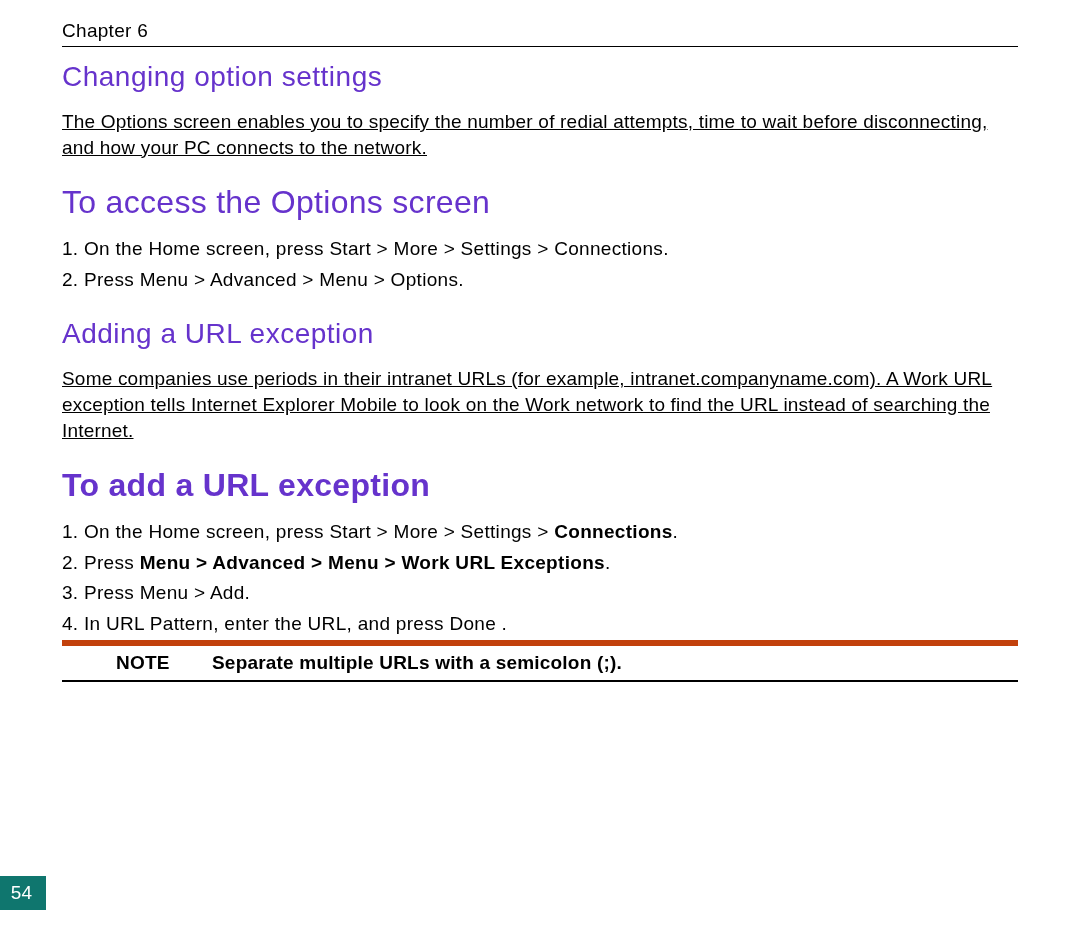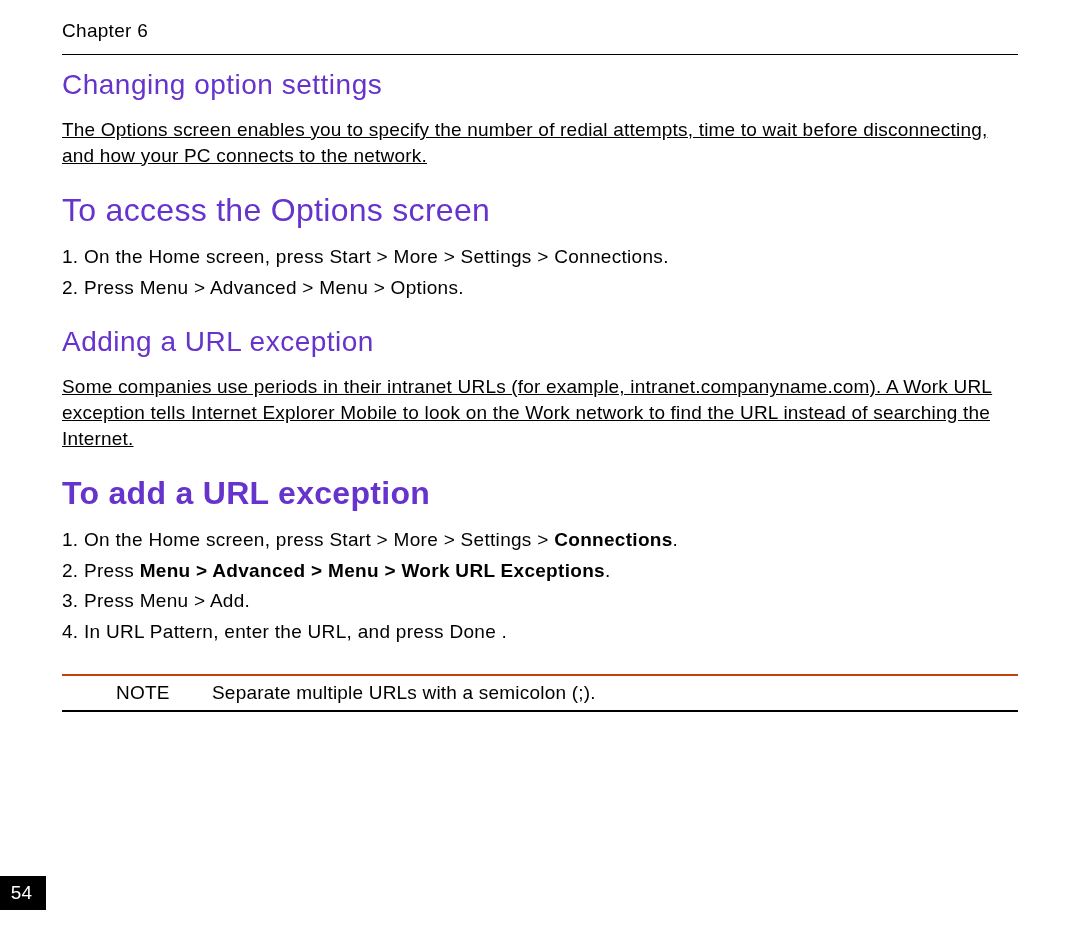--- a/index.html
+++ b/index.html
@@ -14,21 +14,21 @@
       height: 930px;
       position: relative;
       color: #000;
     }
     .page {
       padding: 20px 62px 0 62px;
     }
     .chapter-header {
       font-size: 19px;
       color: #000;
-      padding-bottom: 12px;
+      padding-bottom: 4px;
       border-bottom: 1px solid #000;
       margin-bottom: 14px;
       letter-spacing: 0.3px;
     }
     .heading-1 {
       font-size: 28px;
       color: #6633cc;
       margin-bottom: 16px;
       letter-spacing: 0.5px;
       font-weight: normal;
@@ -63,23 +63,24 @@
     }
     .list-item .num {
       display: inline-block;
       width: 22px;
       text-indent: 0;
     }
     .bold {
       font-weight: bold;
     }
     .note-section {
-      margin-top: 28px;
-      border-top: 2px solid #c2410c;
+      margin-top: 2px;
+      border-top: 6px solid #c2410c;
       border-bottom: 1px solid #000;
+      font-weight: bold;
     }
     .note-section hr {
       border: none;
       border-top: 1px solid #000;
       margin: 0;
     }
     .note-row {
       display: flex;
       font-size: 19px;
       padding: 6px 0;
@@ -90,21 +91,21 @@
       flex-shrink: 0;
       padding-left: 54px;
     }
     .note-text {
       flex: 1;
     }
     .page-number {
       position: absolute;
       bottom: 20px;
       left: 0;
-      background: #000000;
+      background: #0f766e;
       color: #fff;
       font-size: 19px;
       padding: 6px 14px 6px 10px;
       min-width: 46px;
       text-align: right;
     }
   </style>
 </head>
 <body>
 

